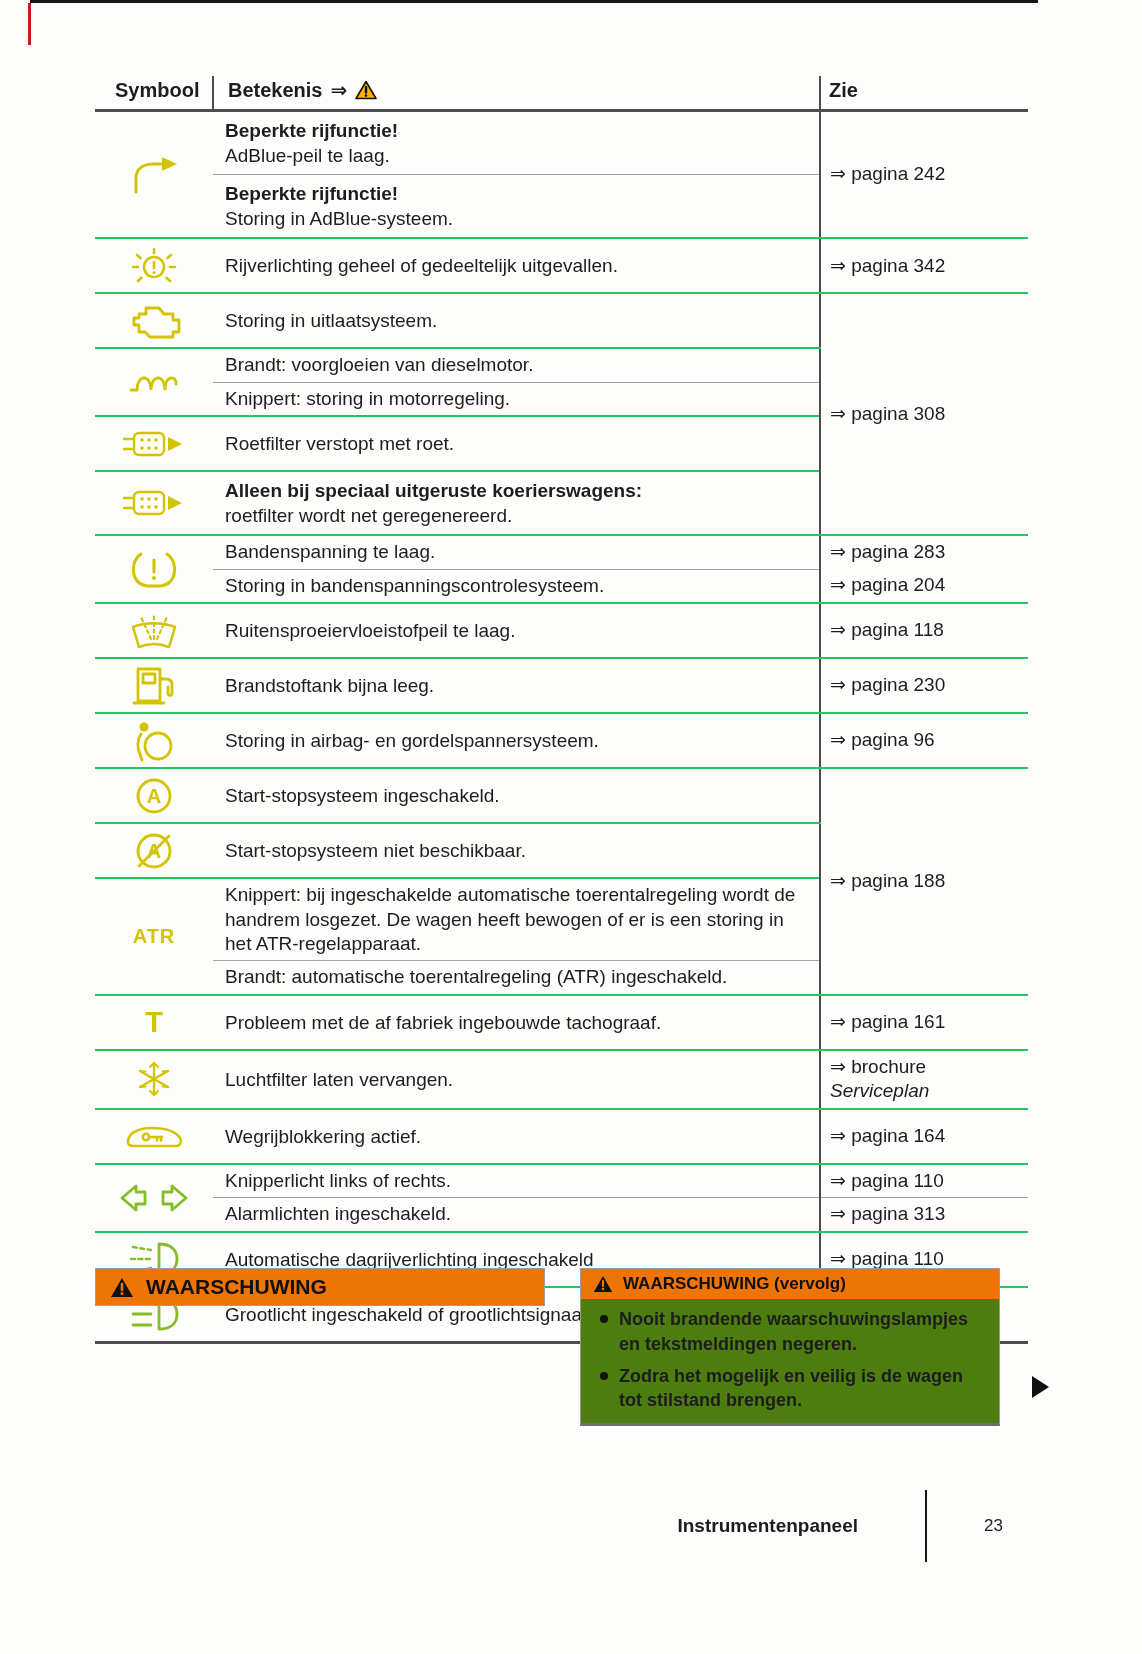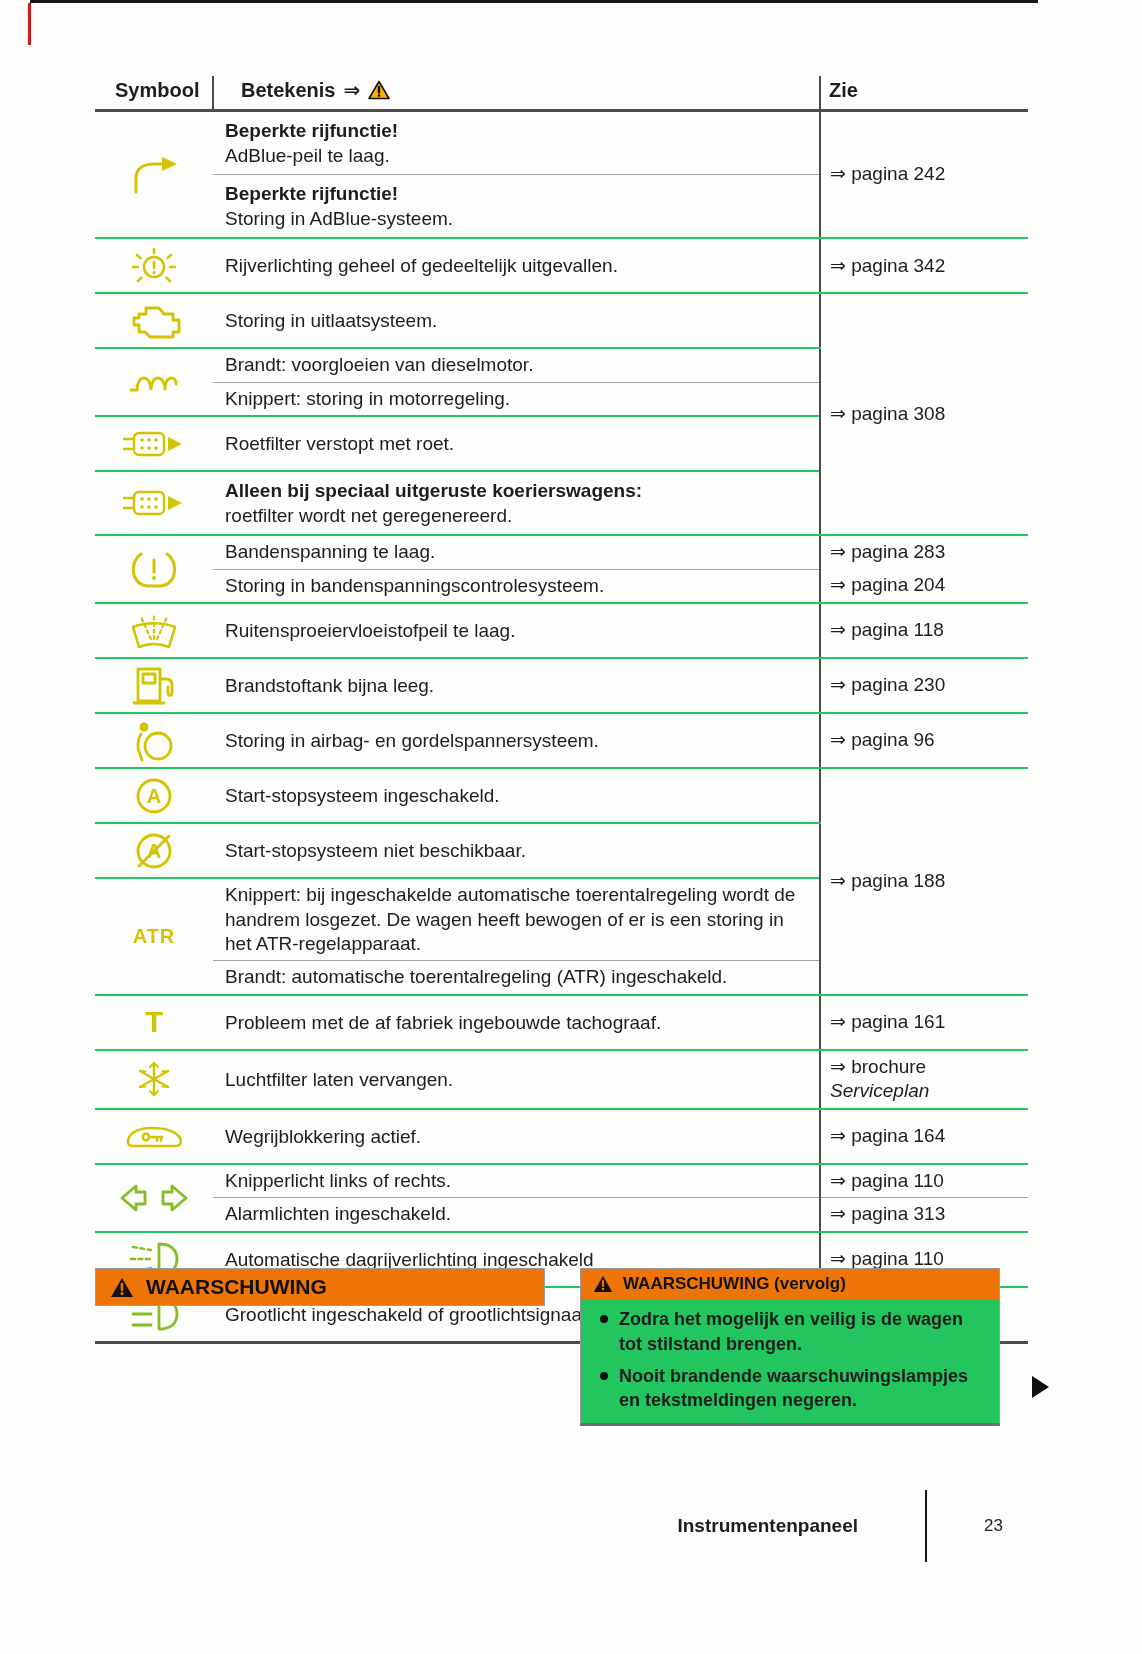--- a/index.html
+++ b/index.html
@@ -12,21 +12,21 @@
   .red-mark { position:absolute; top:3px; left:28px; width:3px; height:42px; background:#cc1a1a; }
 
   .content { position:absolute; top:76px; left:95px; width:933px; }
 
   table { border-collapse:collapse; width:100%; table-layout:fixed; }
   col.c-sym { width:118px; } col.c-mean { width:607px; } col.c-zie { width:208px; }
 
   th { text-align:left; font-size:20px; font-weight:bold; padding:2px 8px 7px;
        border-bottom:3px solid #4c4c4c; vertical-align:bottom; }
   .th-sym { border-right:2px solid #4c4c4c; padding-left:20px; }
-  .th-mean { padding-left:27px; }
+  .th-mean { padding-left:14px; }
   .th-zie { border-left:2px solid #4c4c4c; padding-left:8px; }
   .th-mean .arrow { margin:0 2px 0 8px; }
   .th-mean svg { vertical-align:-3px; }
 
   td { vertical-align:middle; font-size:19px; }
   td.sym { text-align:center; }
   td.sym svg { display:inline-block; vertical-align:middle; }
   td.mean { padding:14px 12px; line-height:1.32; }
   td.mean.duo { padding:6px 12px; }
   td.mean.tight { padding:4px 12px; line-height:1.28; }
@@ -37,21 +37,21 @@
   .ib { border-bottom:1px solid #a3a3a3; }
   .nb { border-bottom:none; }
   .last { border-bottom:3px solid #4c4c4c; }
 
   .bt { font-weight:bold; }
   .sym-text { color:#d2c400; font-weight:bold; font-size:20px; letter-spacing:1px; }
   .sym-text-lg { color:#d2c400; font-weight:bold; font-size:29px; letter-spacing:0; }
 
   .warnings { position:absolute; top:1268px; left:95px; width:933px;
               display:flex; gap:35px; align-items:flex-start; }
-  .warnbox { border:1px solid #9c9c9c; background:#22c55e; }
+  .warnbox { border:1px solid #9c9c9c; background:#4d7c0f; }
   .warnbox.wleft  { width:450px; }
   .warnbox.wright { width:420px; border-bottom:3px solid #6e6e6e; }
   .warnhead { background:#ee7505; display:flex; align-items:center; color:#111; font-weight:bold; }
   .wleft  .warnhead { font-size:21px; padding:6px 14px; gap:12px; }
   .wright .warnhead { font-size:17px; padding:5px 12px; gap:10px; }
   .warnbody { padding:10px 14px 12px; font-weight:bold; font-size:19px; line-height:1.38; }
   .wright .warnbody { font-size:18px; padding:8px 12px 10px; }
   ul.warn-list { list-style:none; }
   ul.warn-list li { position:relative; padding-left:26px; margin-bottom:7px; }
   ul.warn-list li:last-child { margin-bottom:0; }
@@ -471,22 +471,22 @@
     <header class="warnhead">
       <svg width="20" height="18" viewBox="0 0 24 21">
         <path d="M12 1 L23 20 H1 Z" fill="#111"></path>
         <path d="M12 7 v6" stroke="#ee7505" stroke-width="2.6" stroke-linecap="round" fill="none"></path>
         <circle cx="12" cy="16.6" r="1.5" fill="#ee7505"></circle>
       </svg>
       <span>WAARSCHUWING (vervolg)</span>
     </header>
     <div class="warnbody">
       <ul class="warn-list">
+        <li>Nooit brandende waarschuwingslampjes en tekstmeldingen negeren.</li>
         <li>Zodra het mogelijk en veilig is de wagen tot stilstand brengen.</li>
-        <li>Nooit brandende waarschuwingslampjes en tekstmeldingen negeren.</li>
       </ul>
     </div>
   </section>
 </div>
 
 <div class="cont-arrow"></div>
 
 <div class="footer">
   <span class="footer-label">Instrumentenpaneel</span>
   <span class="footer-rule"></span>

